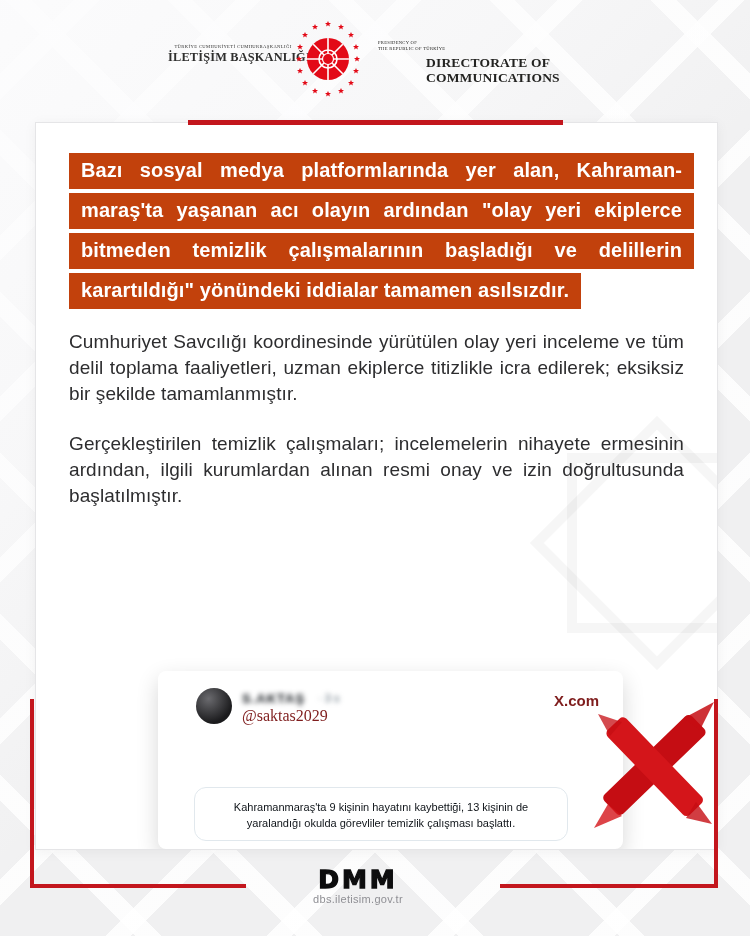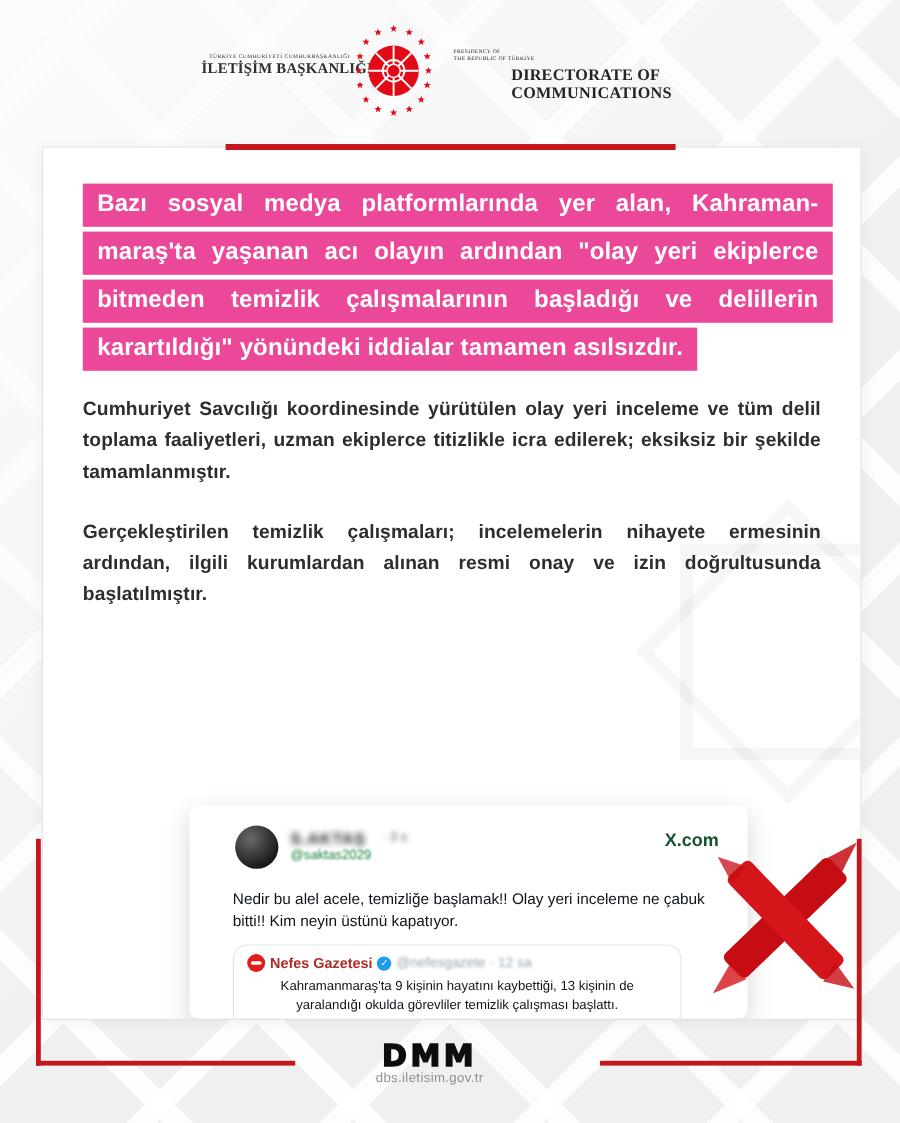--- a/index.html
+++ b/index.html
@@ -27,38 +27,38 @@
   .card-star{position:absolute;right:-70px;top:290px;z-index:0;}
   .topbar{position:absolute;left:188px;top:120px;width:375px;height:5px;background:#c3161d;z-index:3;}
   
   .frame{position:absolute;background:#c3161d;z-index:3;}
   .frame.lv{left:30px;top:699px;width:4px;height:189px;}
   .frame.rv{left:714px;top:699px;width:4px;height:189px;}
   .frame.bl{left:30px;top:884px;width:216px;height:4px;}
   .frame.br{left:500px;top:884px;width:218px;height:4px;}
   
   .headline{position:relative;margin:30px 23px 0 33px;width:625px;z-index:1;}
-  .hl{box-sizing:border-box;background:#ec4899;color:#fff;font-weight:700;font-size:20px;
+  .hl{box-sizing:border-box;background:#c2410c;color:#fff;font-weight:700;font-size:20px;
       padding:6px 12px 7px;margin-bottom:4px;letter-spacing:.1px;}
   .hl.just{width:625px;text-align:justify;text-align-last:justify;}
   .hl.short{display:inline-block;width:auto;}
   
   .paras{position:relative;margin:16px 33px 0 33px;z-index:1;}
-  .paras p{font-size:16px;line-height:26px;color:#2d2d2f;text-align:justify;
-           margin:0 0 24px 0;letter-spacing:.1px;font-weight:bold;}
+  .paras p{font-size:19px;line-height:26px;color:#2d2d2f;text-align:justify;
+           margin:0 0 24px 0;letter-spacing:.1px;}
   
   .tweet{position:absolute;left:122px;top:548px;width:465px;height:178px;background:#fff;
          border-radius:8px;box-shadow:0 8px 22px rgba(0,0,0,.16);z-index:2;overflow:hidden;}
   .t-avatar{position:absolute;left:38px;top:17px;width:36px;height:36px;border-radius:50%;
             background:radial-gradient(circle at 35% 30%,#6a6a6e,#1b1b1d 70%);}
   .t-name{position:absolute;left:84px;top:20px;font-size:13px;font-weight:700;color:#0f1419;
           filter:blur(2.6px);letter-spacing:1px;}
   .t-meta{position:absolute;left:160px;top:21px;font-size:11px;color:#536471;filter:blur(2.4px);}
-  .t-handle{position:absolute;left:84px;top:36px;font-size:11px;color:#15803d;filter:blur(.7px);}
-  .t-source{position:absolute;right:24px;top:21px;font-size:15px;font-weight:700;color:#14532d;}
+  .t-handle{position:absolute;left:84px;top:36px;font-size:16px;color:#7f1d1d;filter:blur(.7px);font-family:Liberation Serif, serif;}
+  .t-source{position:absolute;right:24px;top:21px;font-size:15px;font-weight:700;color:#7f1d1d;}
   .t-text{position:absolute;left:36px;top:68px;width:400px;font-size:12.8px;line-height:19px;color:#0f1419;}
   .t-quote{position:absolute;left:36px;top:116px;width:374px;box-sizing:border-box;
            border:1px solid #e1e8ed;border-radius:12px;padding:7px 11px 9px;}
   .q-head{display:flex;align-items:center;gap:4px;font-size:12px;}
   .q-avatar{width:15px;height:15px;border-radius:50%;background:#df201c;position:relative;flex:0 0 auto;}
   .q-avatar::after{content:"";position:absolute;left:3px;top:6px;width:9px;height:3px;background:#fff;border-radius:2px;}
   .q-name{font-weight:700;color:#ad2c27;filter:blur(.6px);}
   .q-badge{width:12px;height:12px;border-radius:50%;background:#1d9bf0;color:#fff;font-size:8px;
            line-height:12px;text-align:center;flex:0 0 auto;}
   .q-meta{color:#9aa5ad;filter:blur(1.4px);font-size:11.5px;}
@@ -152,29 +152,22 @@
       <p>Cumhuriyet Savcılığı koordinesinde yürütülen olay yeri inceleme ve tüm delil toplama faaliyetleri, uzman ekiplerce titizlikle icra edilerek; eksiksiz bir şekilde tamamlanmıştır.</p>
       <p>Gerçekleştirilen temizlik çalışmaları; incelemelerin nihayete ermesinin ardından, ilgili kurumlardan alınan resmi onay ve izin doğrultusunda başlatılmıştır.</p>
     </div>
 
     <div class="tweet">
       <div class="t-avatar"></div>
       <div class="t-name">S.AKTAŞ</div>
       <div class="t-meta">· 3 s</div>
       <div class="t-handle">@saktas2029</div>
       <div class="t-source">X.com</div>
-      <div class="t-text">Nedir bu alel acele, temizliğe başlamak!! Olay yeri inceleme ne çabuk bitti!! Kim neyin üstünü kapatıyor.</div>
 
       <div class="t-quote">
-        <div class="q-head">
-          <span class="q-avatar"></span>
-          <span class="q-name">Nefes Gazetesi</span>
-          <span class="q-badge">✓</span>
-          <span class="q-meta">@nefesgazete · 12 sa</span>
-        </div>
         <div class="q-text">Kahramanmaraş'ta 9 kişinin hayatını kaybettiği, 13 kişinin de yaralandığı okulda görevliler temizlik çalışması başlattı.</div>
       </div>
     </div>
   </div>
 
   <svg class="xmark" viewBox="0 0 132 132">
     <g>
       <rect x="-14" y="-62" width="27" height="122" rx="5" transform="translate(66,66) rotate(46)" fill="#c50d13"></rect>
       <rect x="-13" y="-58" width="26" height="118" rx="5" transform="translate(66,66) rotate(-44)" fill="#d4151a"></rect>
       <polygon points="96,18 126,2 112,30" fill="#c50d13" opacity=".85"></polygon>

